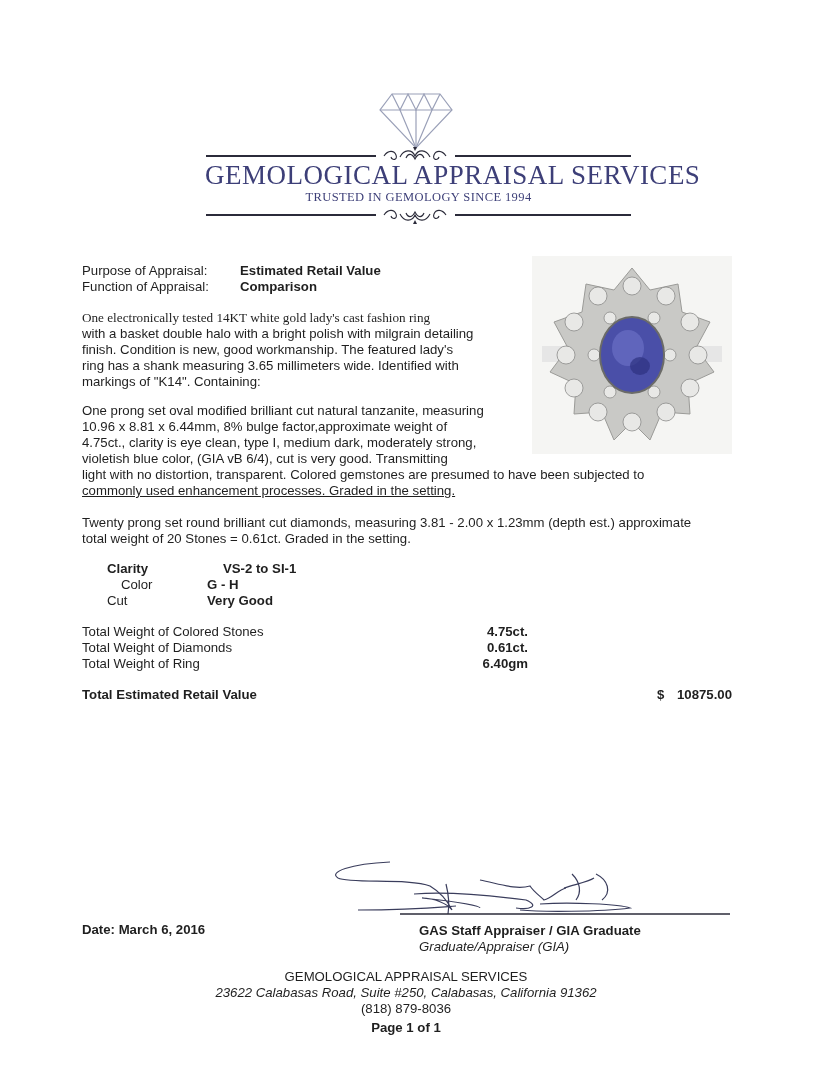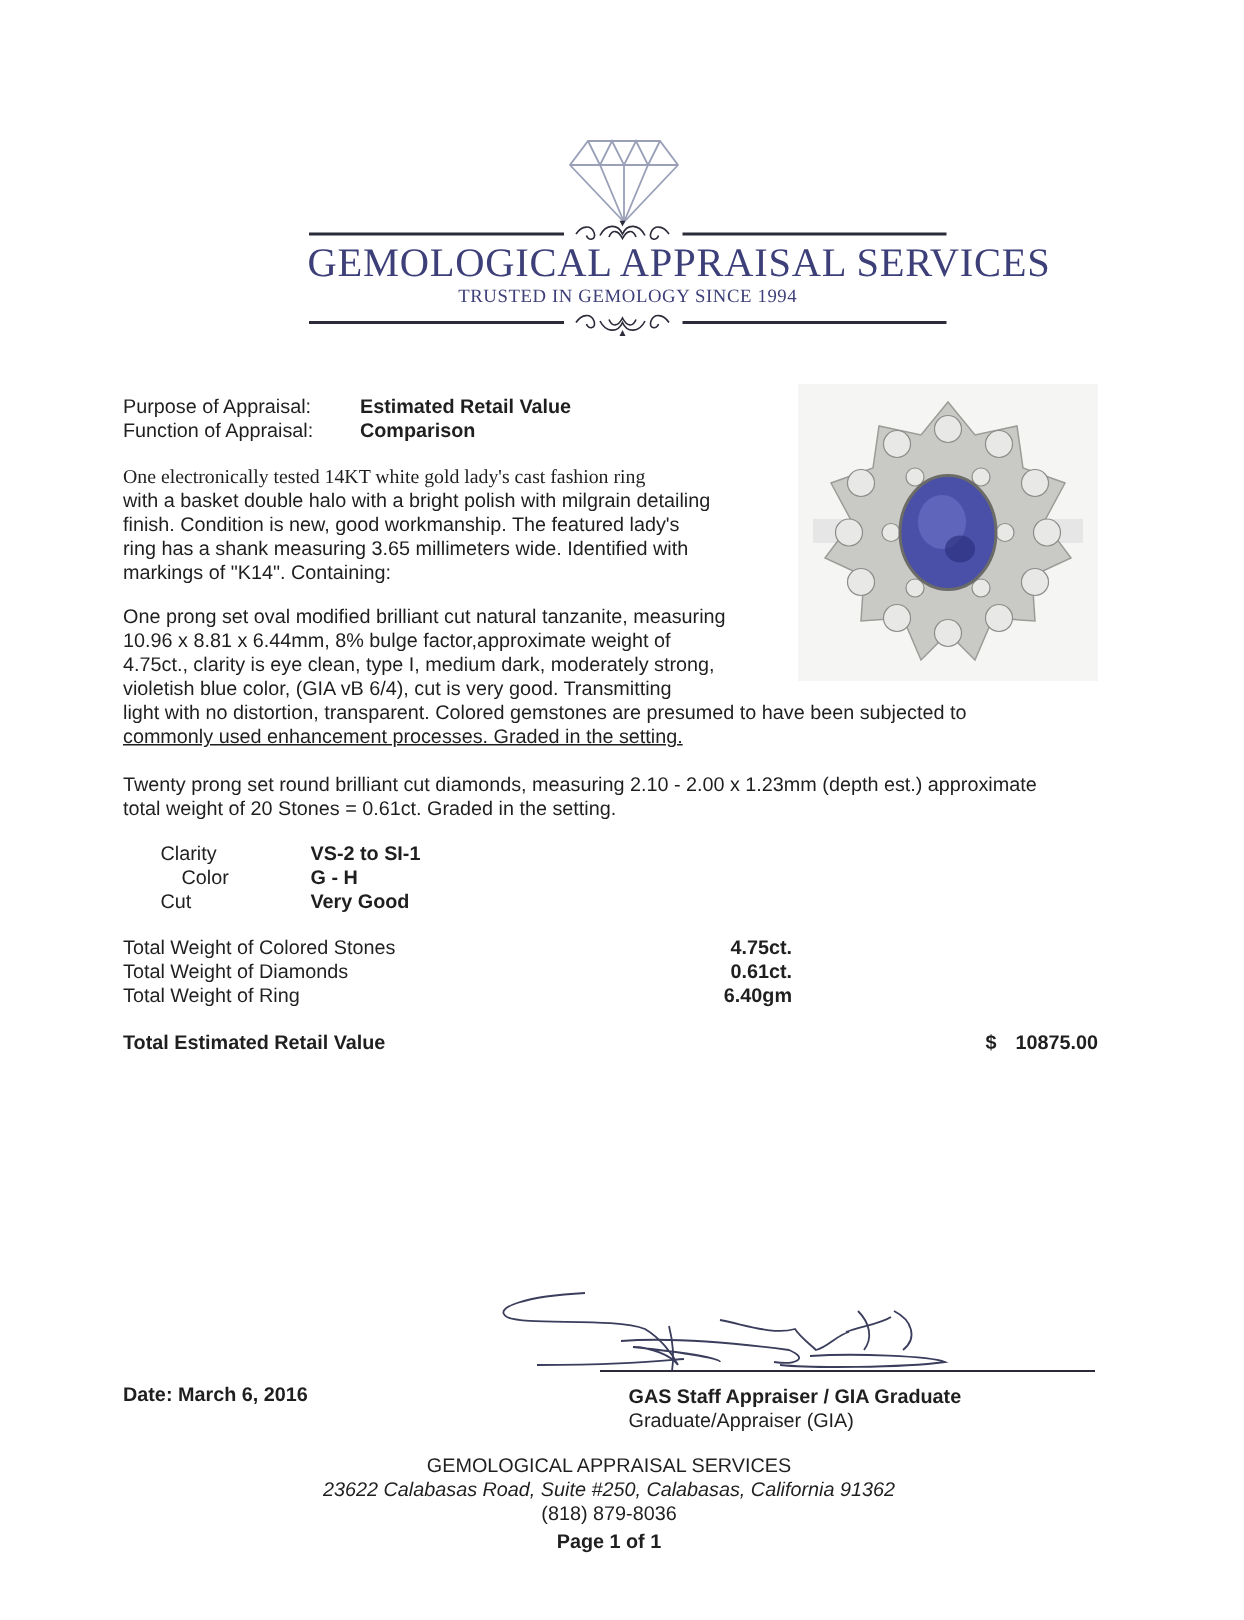--- a/index.html
+++ b/index.html
@@ -12,21 +12,21 @@
   #brand-name { left: 205px; top: 160px; width: 427px; text-align: center;
                 font-family: "Liberation Serif", serif; font-size: 27px; letter-spacing: 0.5px;
                 color: #3d3f78; font-variant: small-caps; white-space: nowrap; }
   #brand-tag { left: 205px; top: 190px; width: 427px; text-align: center;
                font-family: "Liberation Serif", serif; font-size: 12.5px; letter-spacing: 0.4px;
                color: #3d3f78; white-space: nowrap; }
   .flourish { position: absolute; width: 70px; height: 18px; }
   
   .t { position: absolute; font-size: 13.2px; line-height: 16px; white-space: nowrap; color: #1f1f1f; }
   .b { font-weight: bold; }
-  .i { }
+  .i { font-style: italic; }
   #ring-photo { left: 532px; top: 256px; width: 200px; height: 198px; background: #f4f4f2; }
   #sig { left: 330px; top: 858px; width: 400px; height: 60px; }
 </style>
 </head>
 <body>
 
 <svg class="abs" id="logo-diamond" viewBox="0 0 76 58">
   <g fill="none" stroke="#9aa0b8" stroke-width="1.2">
     <polygon points="14,2 62,2 74,18 38,56 2,18"></polygon>
     <line x1="2" y1="18" x2="74" y2="18"></line>
@@ -110,27 +110,27 @@
 <div>
   <div class="t" style="left:82px; top:403px;">One prong set oval modified brilliant cut natural tanzanite, measuring</div>
   <div class="t" style="left:82px; top:419px;">10.96 x 8.81 x 6.44mm,  8% bulge factor,approximate weight of</div>
   <div class="t" style="left:82px; top:435px;">4.75ct., clarity is eye clean, type I, medium dark, moderately strong,</div>
   <div class="t" style="left:82px; top:451px;">violetish blue color, (GIA vB 6/4), cut is very good. Transmitting</div>
   <div class="t" style="left:82px; top:467px;">light with no distortion, transparent. Colored gemstones are presumed to have been subjected to</div>
   <div class="t" style="left:82px; top:483px;text-decoration:underline;">commonly used enhancement processes. Graded in the setting.</div>
 </div>
 
 <div>
-  <div class="t" style="left:82px; top:515px;">Twenty prong set round brilliant cut diamonds, measuring 2.10 - 2.00 x 1.23mm (depth est.) approximate</div>
+  <div class="t" style="left:82px; top:515px;">Twenty prong set round brilliant cut diamonds, measuring 3.81 - 2.00 x 1.23mm (depth est.) approximate</div>
   <div class="t" style="left:82px; top:531px;">total weight of 20 Stones = 0.61ct. Graded in the setting.</div>
 </div>
 
 <div>
-  <div class="t" style="left:107px; top:561px;">Clarity</div>
-  <div class="t b" style="left:207px; top:561px;">VS-2 to SI-1</div>
+  <div class="t" style="left:107px; top:561px;font-weight:bold;">Clarity</div>
+  <div class="t b" style="left:223px; top:561px;">VS-2 to SI-1</div>
   <div class="t" style="left:121px; top:577px;">Color</div>
   <div class="t b" style="left:207px; top:577px;">G - H</div>
   <div class="t" style="left:107px; top:593px;">Cut</div>
   <div class="t b" style="left:207px; top:593px;">Very Good</div>
 </div>
 
 <div>
   <div class="t" style="left:82px; top:624px;">Total Weight of Colored Stones</div>
   <div class="t b" style="left:418px; top:624px; width:110px; text-align:right;">4.75ct.</div>
   <div class="t" style="left:82px; top:640px;">Total Weight of Diamonds</div>

